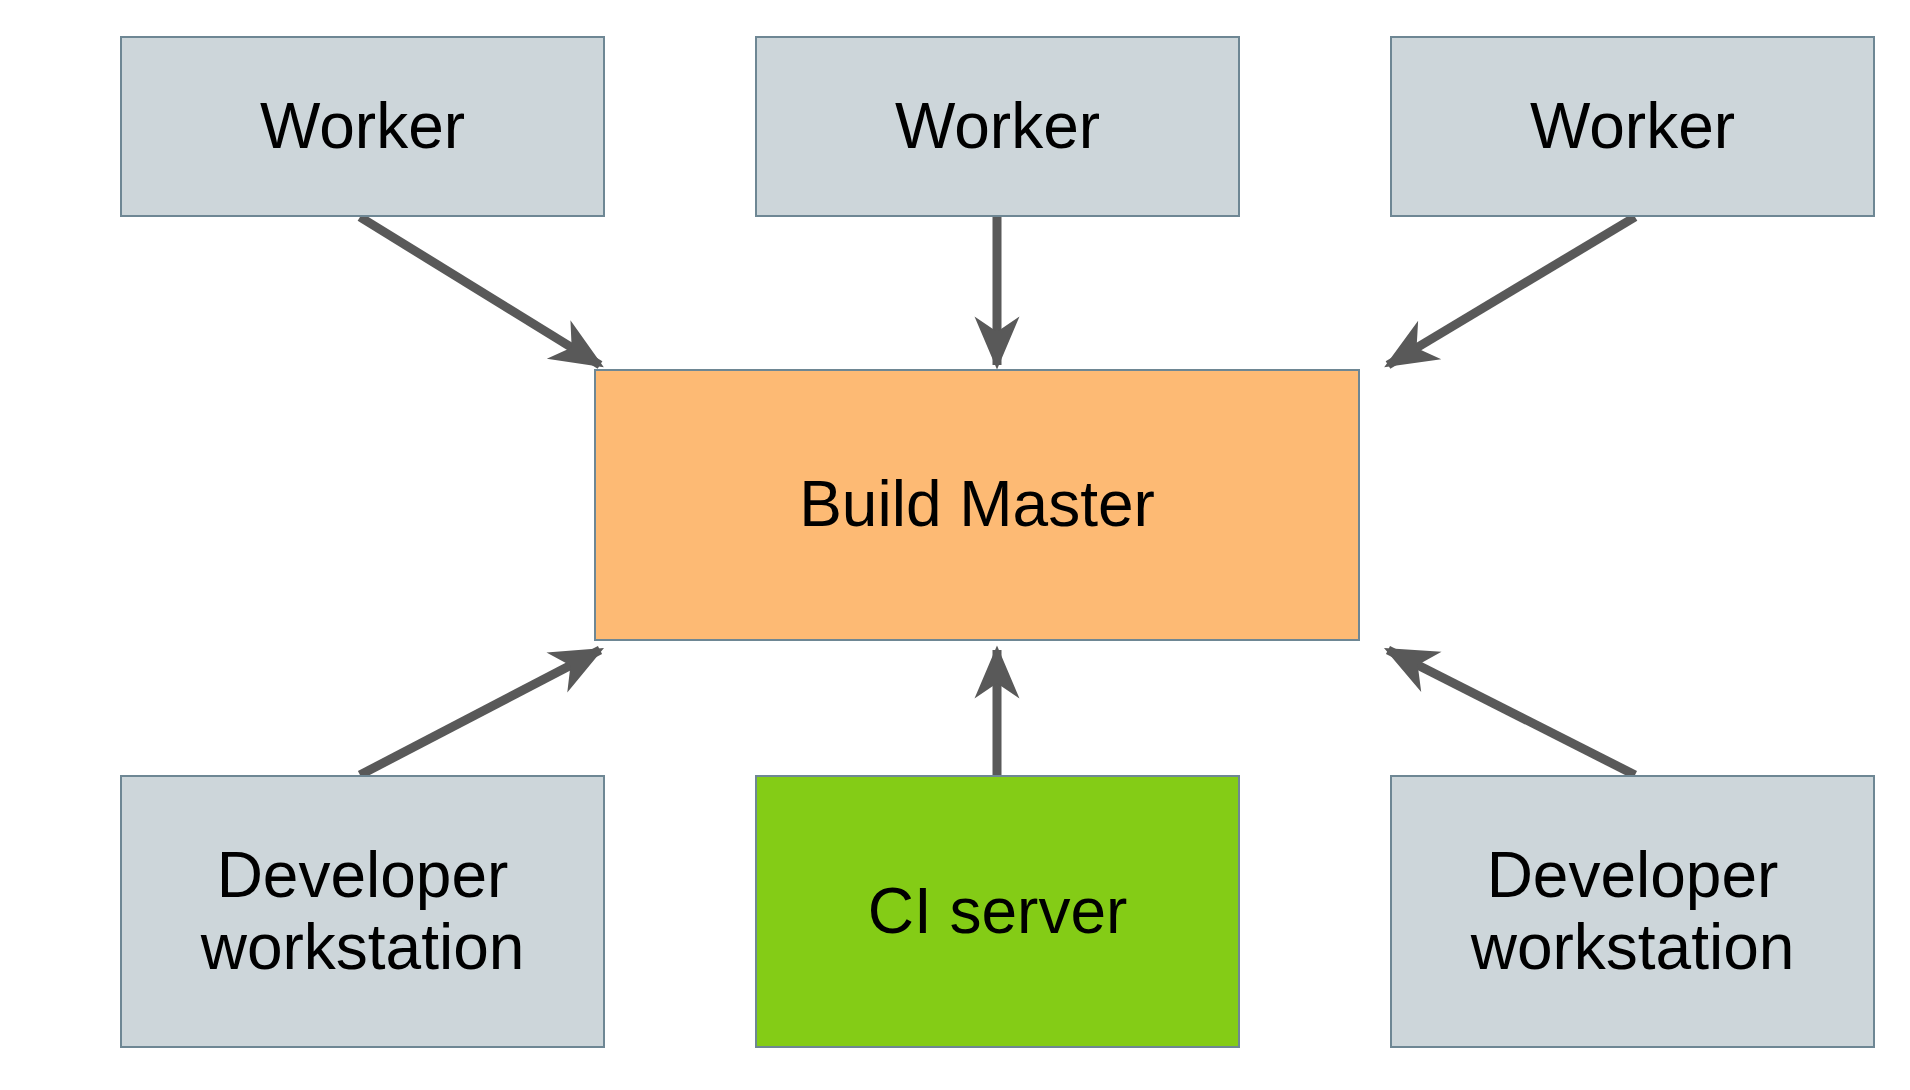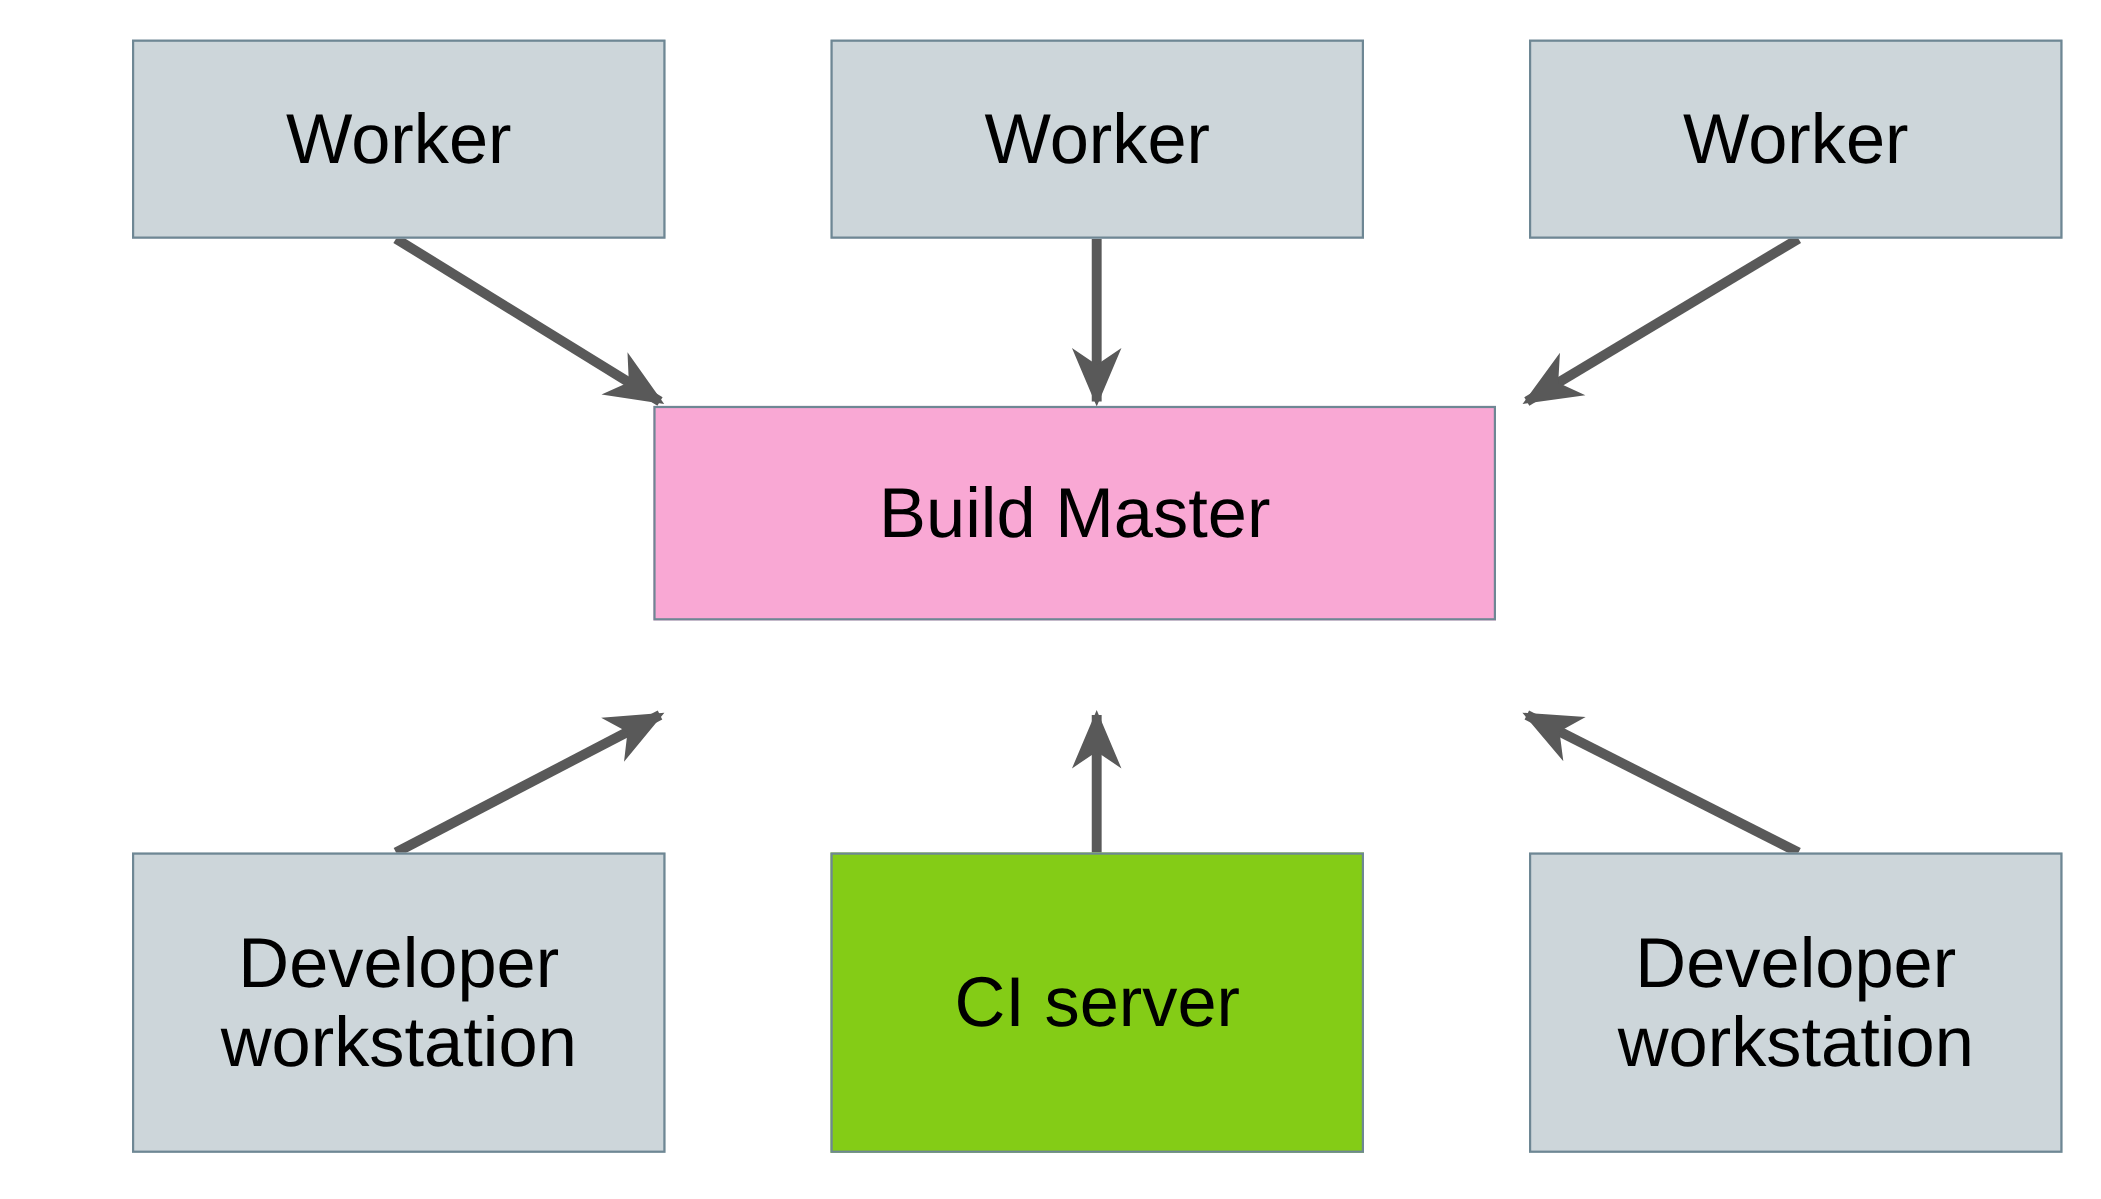--- a/index.html
+++ b/index.html
@@ -69,21 +69,21 @@
   </div>
 
   <div class="node" style="left: 755px; top: 36px; width: 485px; height: 181px; font-size: 64px; background: rgb(205, 214, 218); border-color: rgb(110, 135, 148); color: rgb(0, 0, 0);">
     <span class="node-label">Worker</span>
   </div>
 
   <div class="node" style="left: 1390px; top: 36px; width: 485px; height: 181px; font-size: 64px; background: rgb(205, 214, 218); border-color: rgb(110, 135, 148); color: rgb(0, 0, 0);">
     <span class="node-label">Worker</span>
   </div>
 
-  <div class="node" style="left: 594px; top: 369px; width: 766px; height: 195px; font-size: 64px; background: #f9a8d4; border-color: rgb(110, 135, 148); color: rgb(0, 0, 0);">
+  <div class="node" style="left: 594px; top: 369px; width: 766px; height: 272px; font-size: 64px; background: #fdba74; border-color: rgb(110, 135, 148); color: rgb(0, 0, 0);">
     <span class="node-label">Build Master</span>
   </div>
 
   <div class="node" style="left: 120px; top: 775px; width: 485px; height: 273px; font-size: 64px; background: rgb(205, 214, 218); border-color: rgb(110, 135, 148); color: rgb(0, 0, 0);">
     <span class="node-label">Developer
 workstation</span>
   </div>
 
   <div class="node" style="left: 755px; top: 775px; width: 485px; height: 273px; font-size: 64px; background: #84cc16; border-color: rgb(110, 135, 148); color: rgb(0, 0, 0);">
     <span class="node-label">CI server</span>

